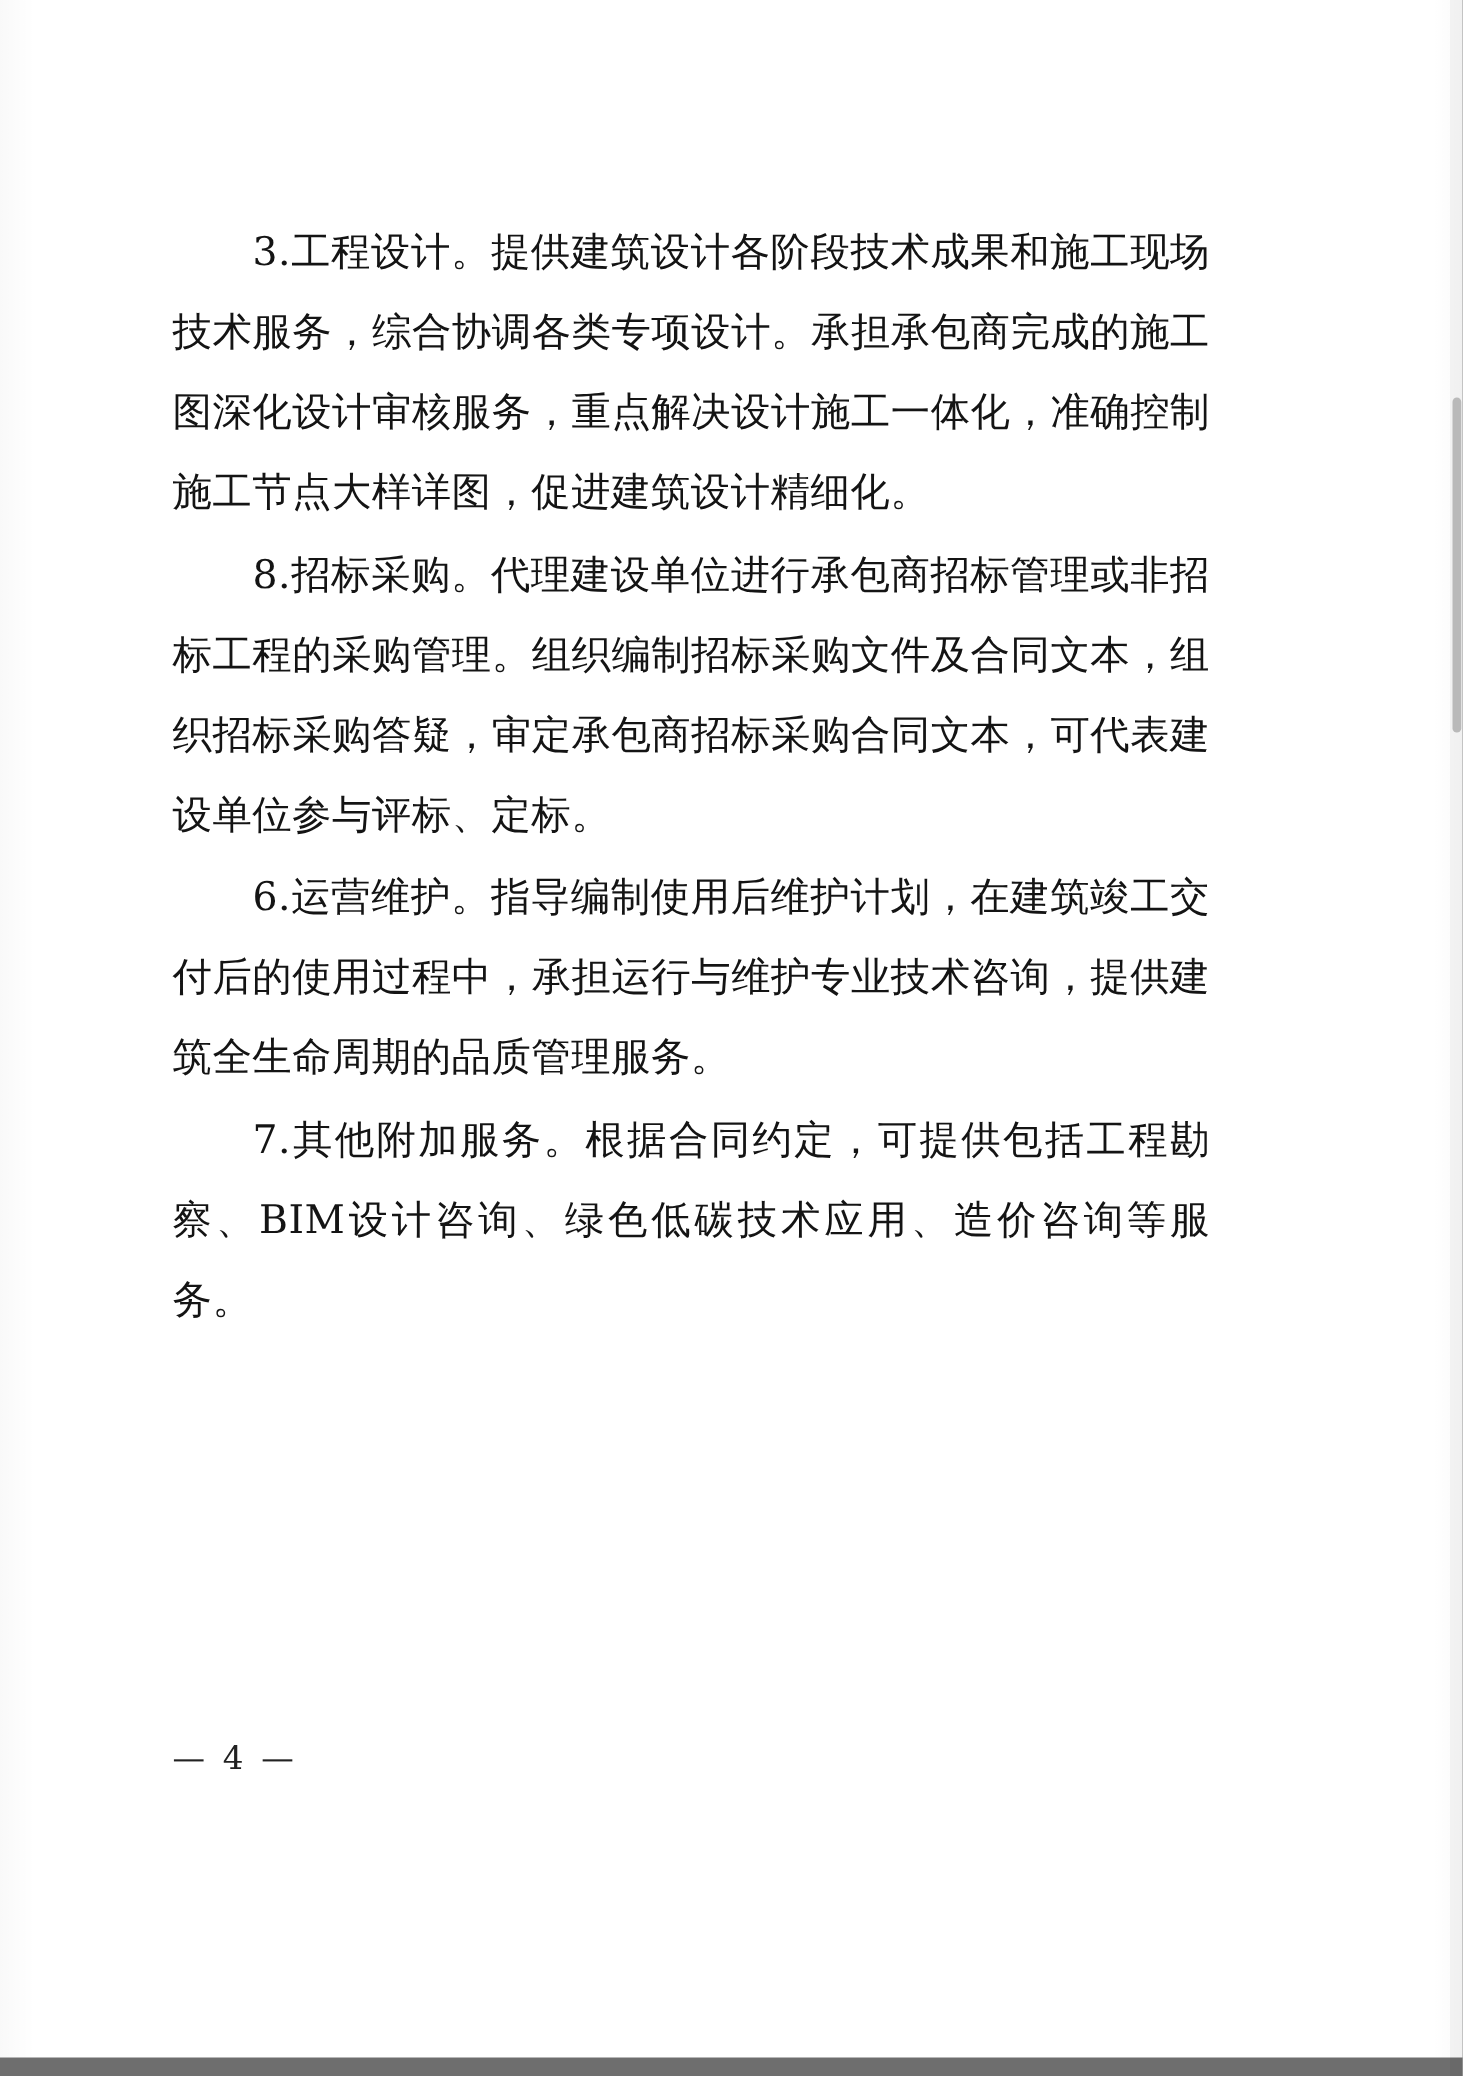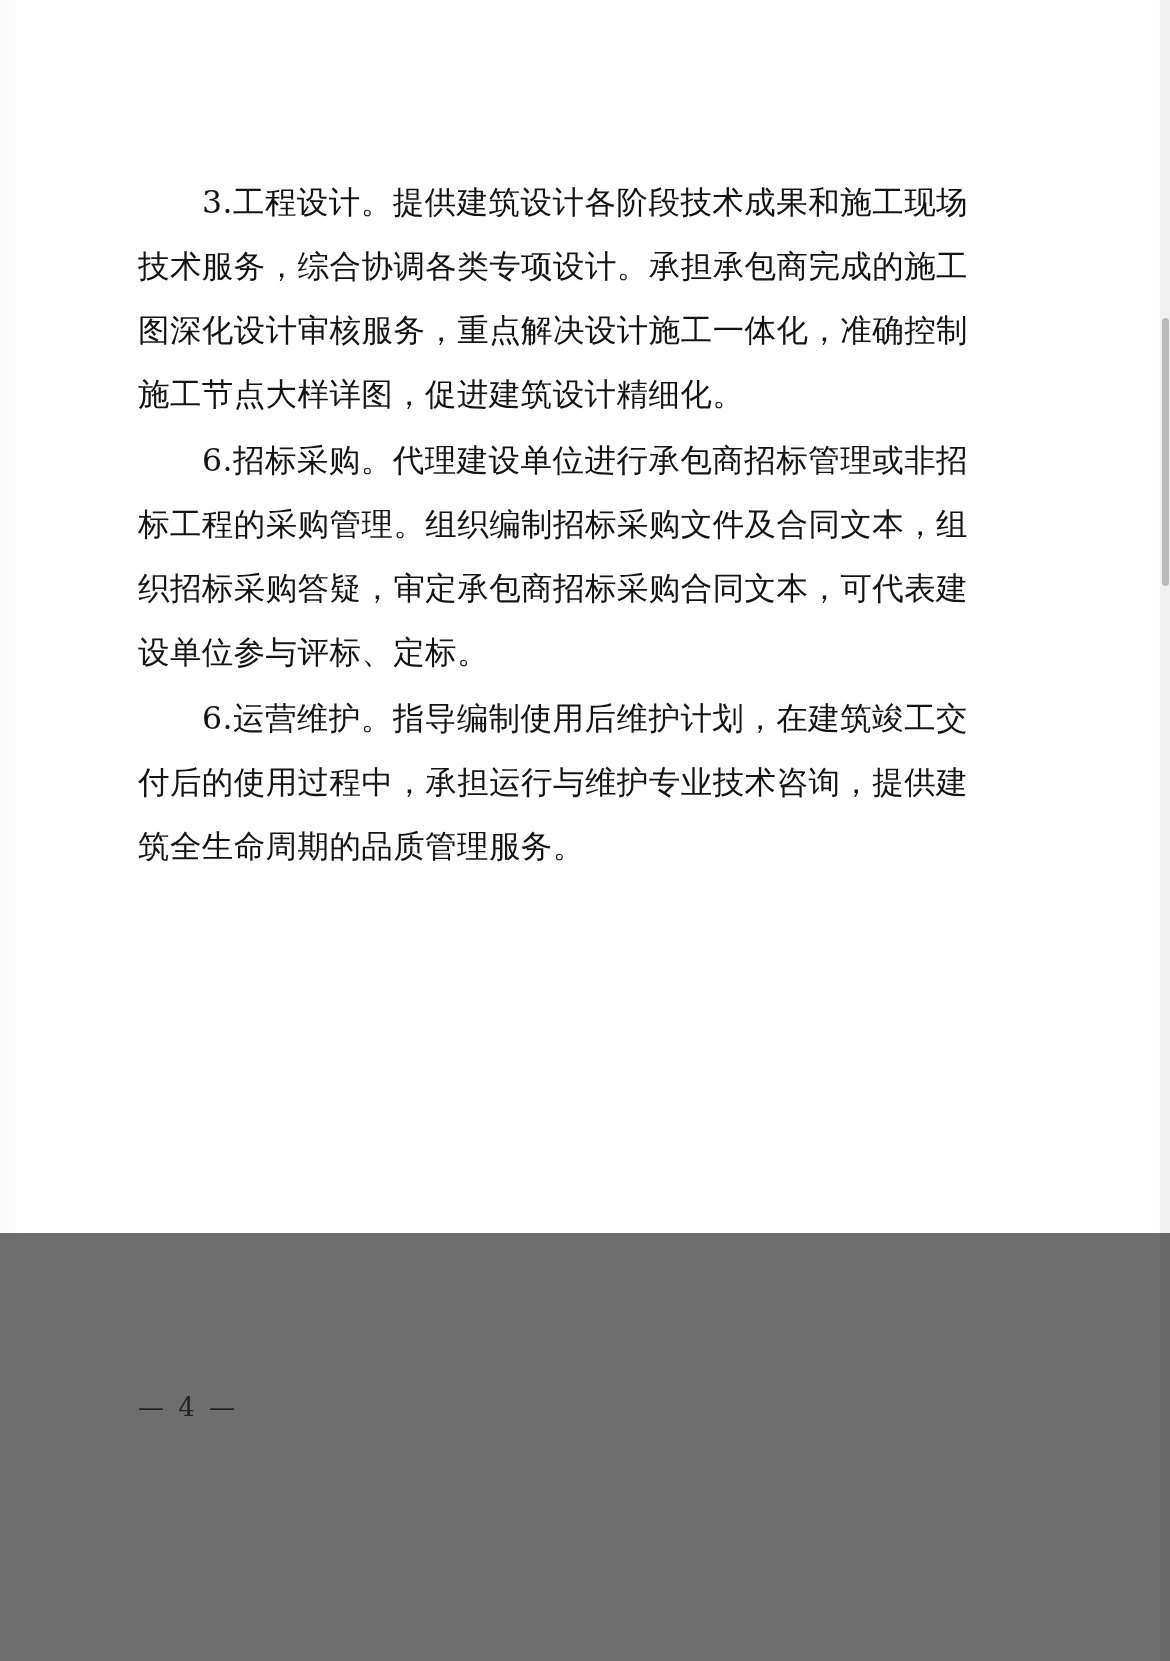--- a/index.html
+++ b/index.html
@@ -10,21 +10,21 @@
   body {
     width: 1170px;
     height: 1661px;
     overflow: hidden;
     font-family: "DejaVu Serif", "Liberation Serif", serif;
   }
 
   #page {
     position: relative;
     width: 1170px;
-    height: 1233px;
+    height: 1646px;
     background: #ffffff;
     box-sizing: border-box;
   }
 
   
   #page::before {
     content: "";
     position: absolute;
     left: 0; top: 0; right: 0; bottom: 0;
     background:
@@ -87,22 +87,23 @@
     border-radius: 4px;
   }
 </style>
 </head>
 <body>
 
 <div id="page">
 
   <div id="doc-body">
     <p class="para">3.工程设计。提供建筑设计各阶段技术成果和施工现场技术服务，综合协调各类专项设计。承担承包商完成的施工图深化设计审核服务，重点解决设计施工一体化，准确控制施工节点大样详图，促进建筑设计精细化。</p>
-    <p class="para">6.招标采购。代理建设单位进行承包商招标管理或非招标工程的采购管理。组织编制招标采购文件及合同文本，组织招标采购答疑，审定承包商招标采购合同文本，可代表建设单位参与评标、定标。</p>
+    <p class="para">8.招标采购。代理建设单位进行承包商招标管理或非招标工程的采购管理。组织编制招标采购文件及合同文本，组织招标采购答疑，审定承包商招标采购合同文本，可代表建设单位参与评标、定标。</p>
     <p class="para">6.运营维护。指导编制使用后维护计划，在建筑竣工交付后的使用过程中，承担运行与维护专业技术咨询，提供建筑全生命周期的品质管理服务。</p>
+    <p class="para">7.其他附加服务。根据合同约定，可提供包括工程勘察、BIM设计咨询、绿色低碳技术应用、造价咨询等服务。</p>
   </div>
 
   <div id="page-footer">
     <span class="footer-inner">— 4 —</span>
   </div>
 
   <div id="scrollbar-track">
     <div id="scrollbar-thumb"></div>
   </div>
 

